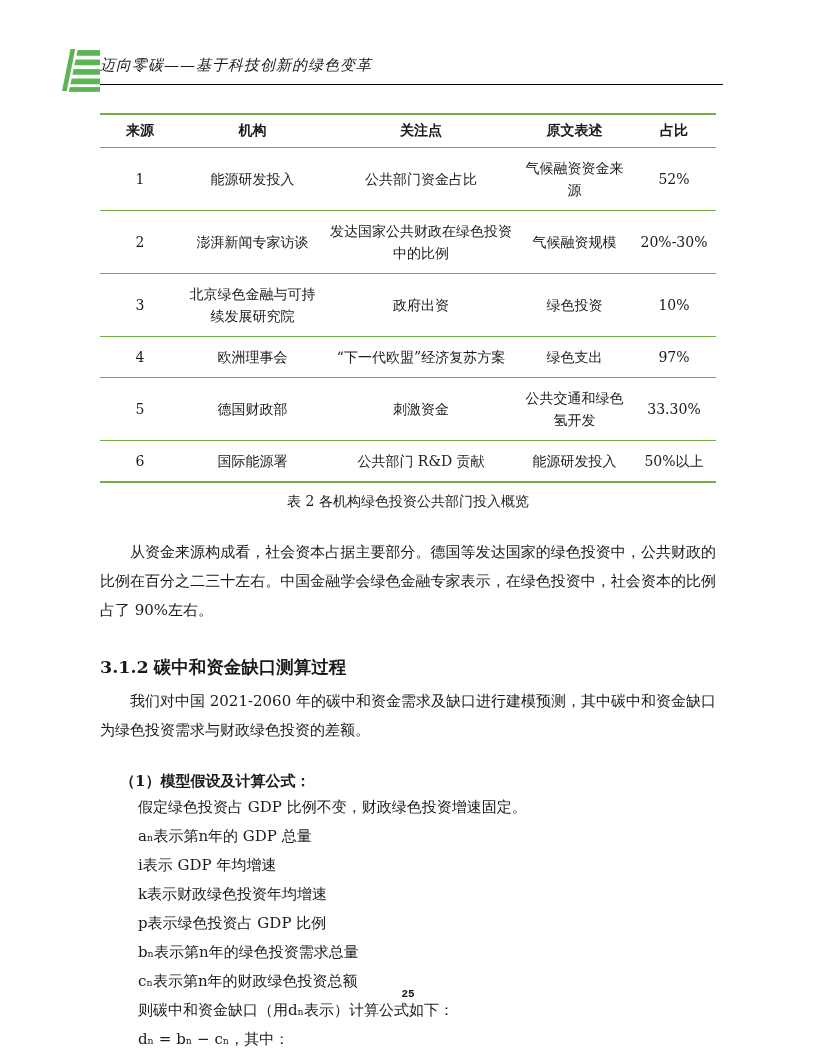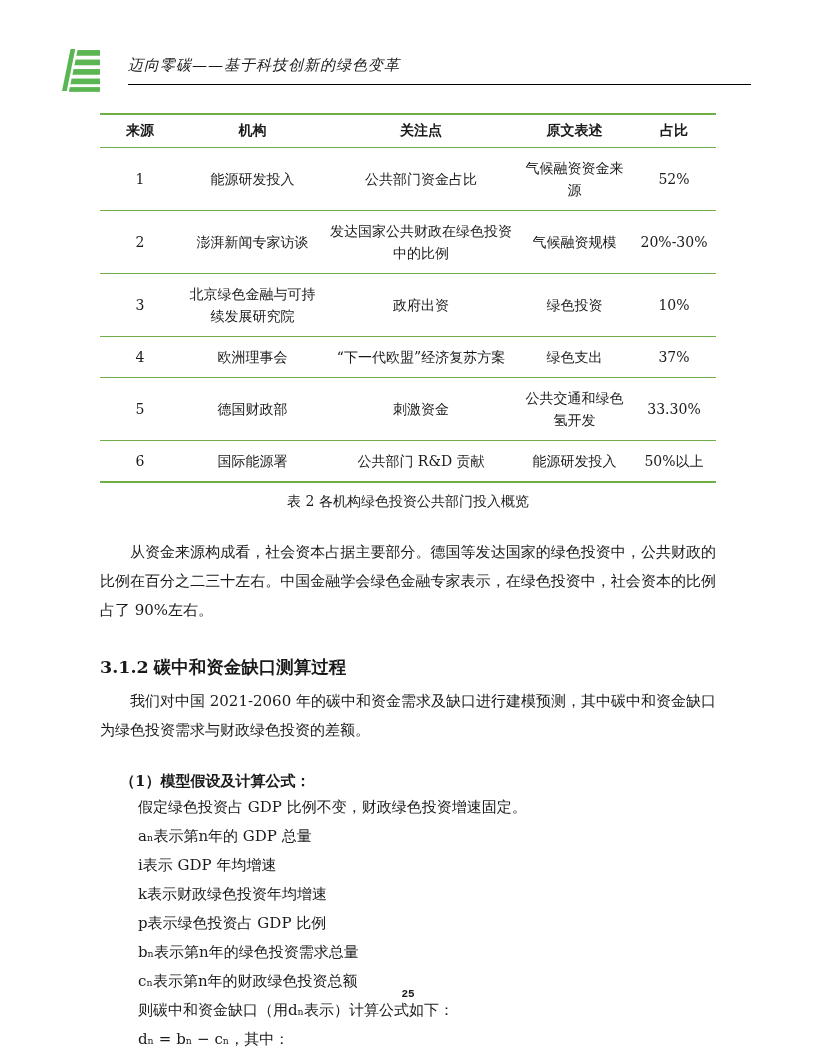--- a/index.html
+++ b/index.html
@@ -20,21 +20,20 @@
     left: 62px;
     top: 47px;
     width: 38px;
     height: 46px;
   }
   .header-rule {
     position: absolute;
     left: 100px;
     top: 56px;
     width: 623px;
-    margin-left: 28px;
   }
   .header-title {
     font-size: 15px;
     font-style: italic;
     letter-spacing: 1px;
     padding-bottom: 9px;
     border-bottom: 1.6px solid #000;
     white-space: nowrap;
   }
   
@@ -179,21 +178,21 @@
             <td>北京绿色金融与可持续发展研究院</td>
             <td>政府出资</td>
             <td>绿色投资</td>
             <td>10%</td>
           </tr>
           <tr>
             <td>4</td>
             <td>欧洲理事会</td>
             <td>“下一代欧盟”经济复苏方案</td>
             <td>绿色支出</td>
-            <td>37%</td>
+            <td>97%</td>
           </tr>
           <tr>
             <td>5</td>
             <td>德国财政部</td>
             <td>刺激资金</td>
             <td>公共交通和绿色氢开发</td>
             <td>33.30%</td>
           </tr>
           <tr>
             <td>6</td>

